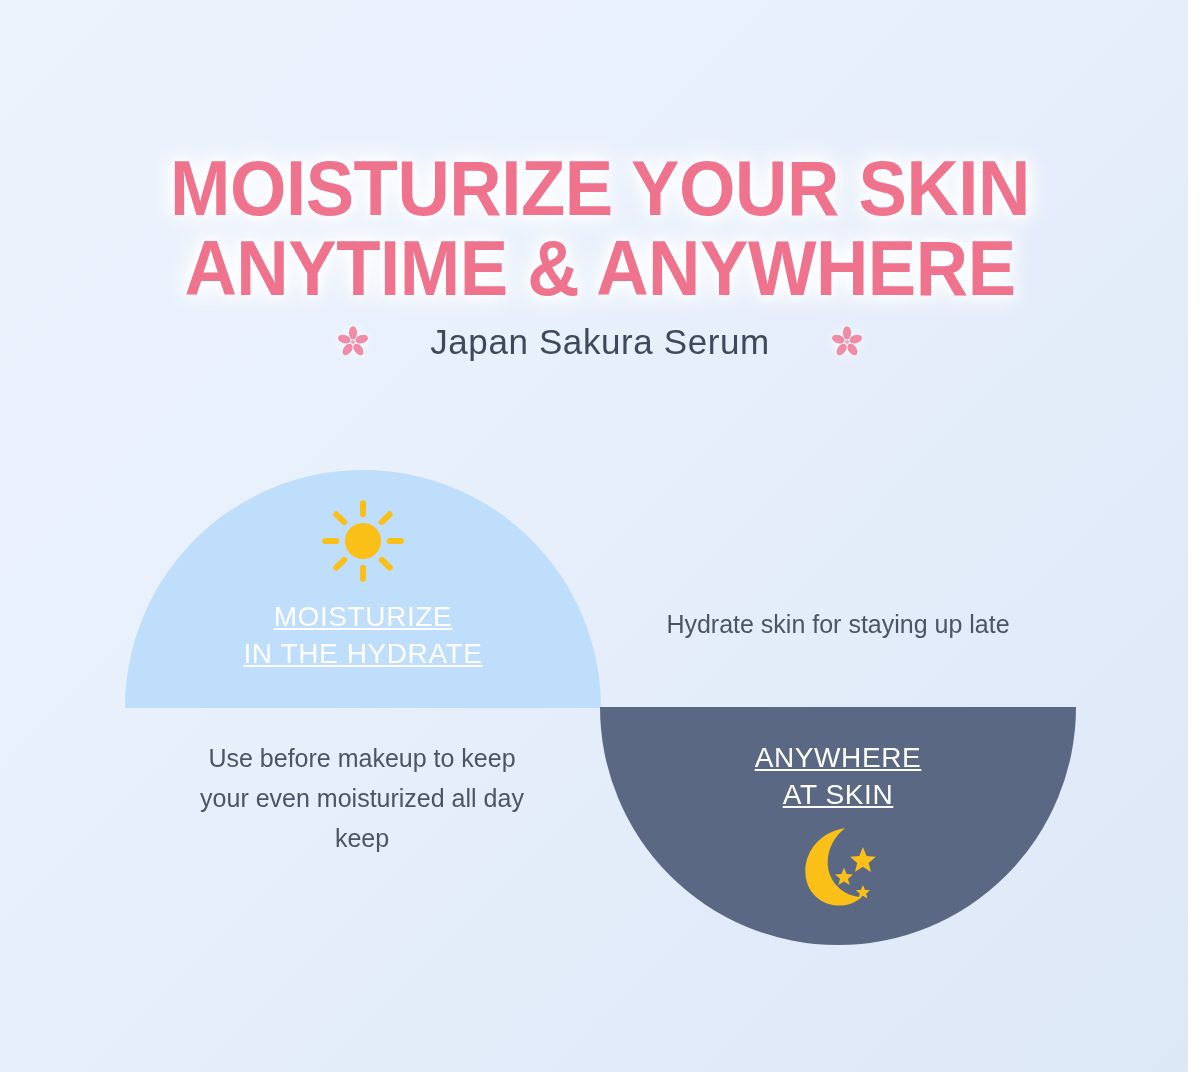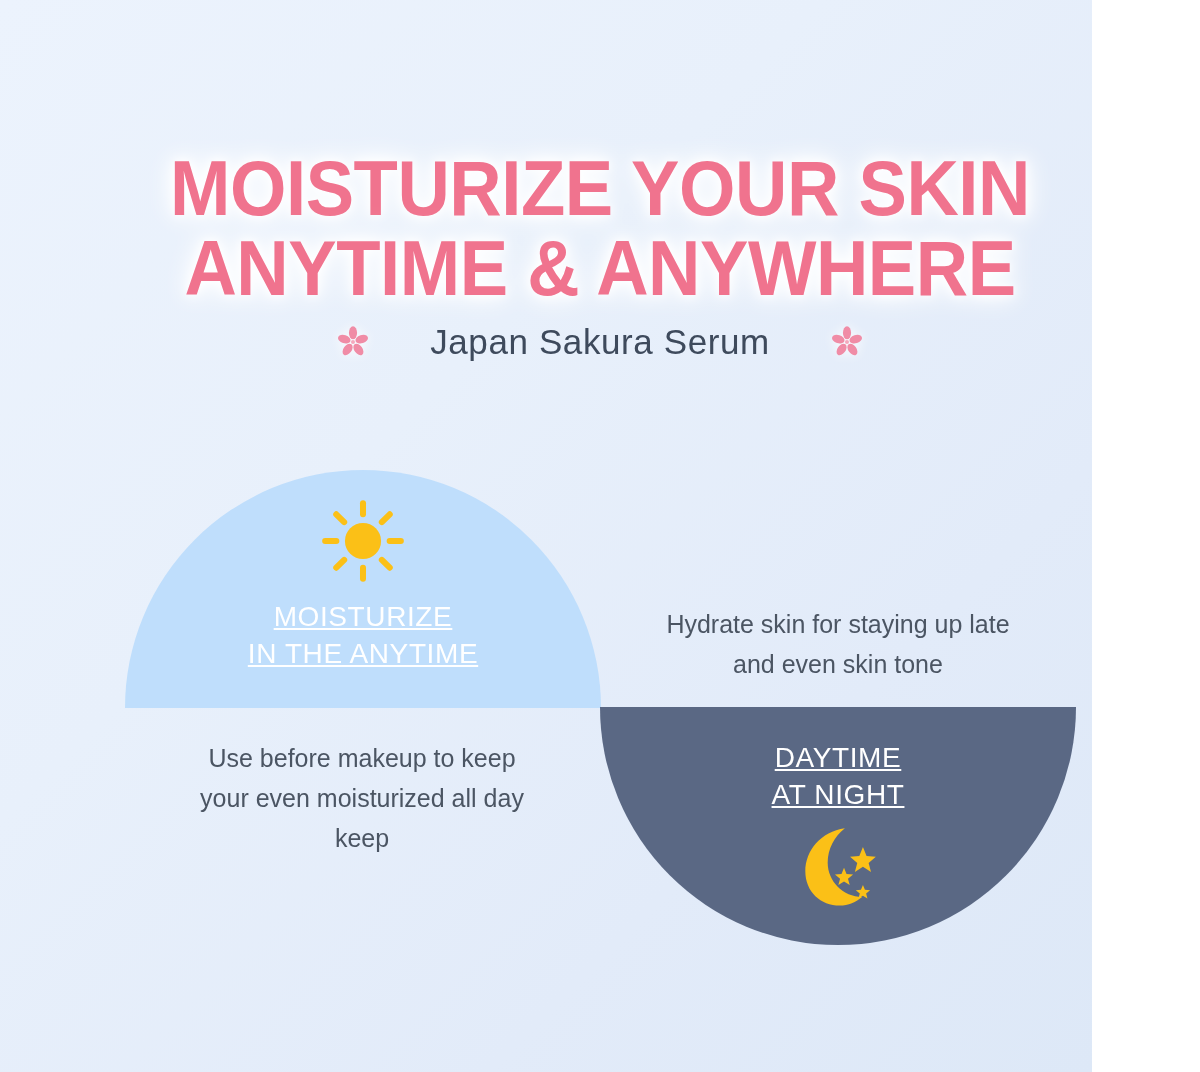--- a/index.html
+++ b/index.html
@@ -2,21 +2,21 @@
 <html><head>
 <meta charset="utf-8">
 <style>
   html, body {
     margin: 0;
     padding: 0;
     background: #ffffff;
   }
   #canvas {
     position: relative;
-    width: 1092px;
+    width: 1188px;
     height: 1072px;
     overflow: hidden;
     background:
       linear-gradient(135deg, #ecf3fd 0%, #e8f0fb 38%, #e2ebf9 72%, #dde8f7 100%);
     font-family: "Liberation Sans", "DejaVu Sans", sans-serif;
     -webkit-font-smoothing: antialiased;
   }
 
   
   .headline {
@@ -197,48 +197,47 @@
               <line x1="81" y1="50" x2="94" y2="50"></line>
               <line x1="18.9" y1="18.9" x2="28.1" y2="28.1"></line>
               <line x1="71.9" y1="71.9" x2="81.1" y2="81.1"></line>
               <line x1="18.9" y1="81.1" x2="28.1" y2="71.9"></line>
               <line x1="71.9" y1="28.1" x2="81.1" y2="18.9"></line>
             </g>
           </g>
         </svg>
         <div class="semi-caption">
           <span>MOISTURIZE</span>
-          <span>IN THE ANYTIME</span>
+          <span>IN THE HYDRATE</span>
         </div>
       </div>
     </div>
 
     <div class="semi semi-night">
       <div class="semi-inner night-inner">
         <div class="semi-caption">
-          <span>DAYTIME</span>
-          <span>AT NIGHT</span>
+          <span>ANYWHERE</span>
+          <span>AT SKIN</span>
         </div>
         <svg class="icon-moon" viewBox="0 0 100 100" aria-hidden="true">
           <g fill="#fbc017">
             <path d="M58 6 C30 10 12 32 12 56 C12 80 30 96 52 96
                      C62 96 71 92 78 86
                      C56 86 38 68 38 46
                      C38 30 46 15 58 6 Z"></path>
             <polygon points="79,28 83.2,38.4 94,39.2 85.6,46.4 88.4,57 79,51 69.6,57 72.4,46.4 64,39.2 74.8,38.4"></polygon>
             <polygon points="57,52 59.9,59.2 67.5,59.8 61.6,64.8 63.6,72.2 57,68 50.4,72.2 52.4,64.8 46.5,59.8 54.1,59.2"></polygon>
             <polygon points="79,72 81.3,77.6 87.3,78.1 82.7,82 84.2,87.9 79,84.6 73.8,87.9 75.3,82 70.7,78.1 76.7,77.6"></polygon>
           </g>
         </svg>
       </div>
     </div>
 
     <div class="para para-night">
       <span>Hydrate skin for staying up late</span>
-      <span>and even skin tone</span>
     </div>
 
     <div class="para para-day">
       <span>Use before makeup to keep</span>
       <span>your even moisturized all day</span>
       <span>keep</span>
     </div>
 
   </div>
 </div>

